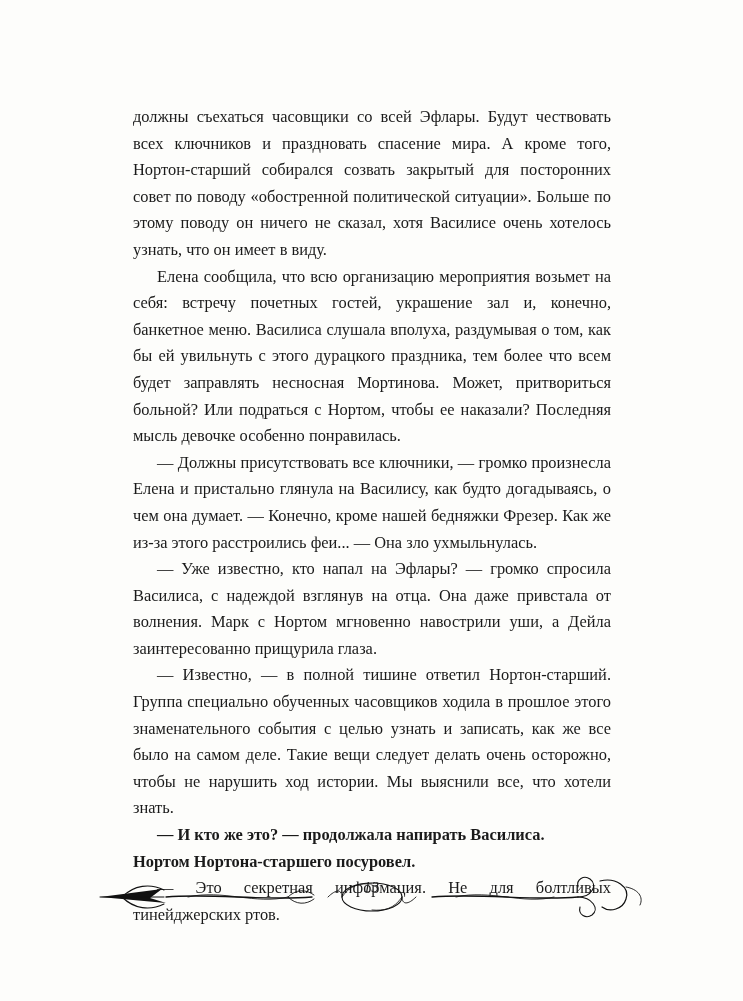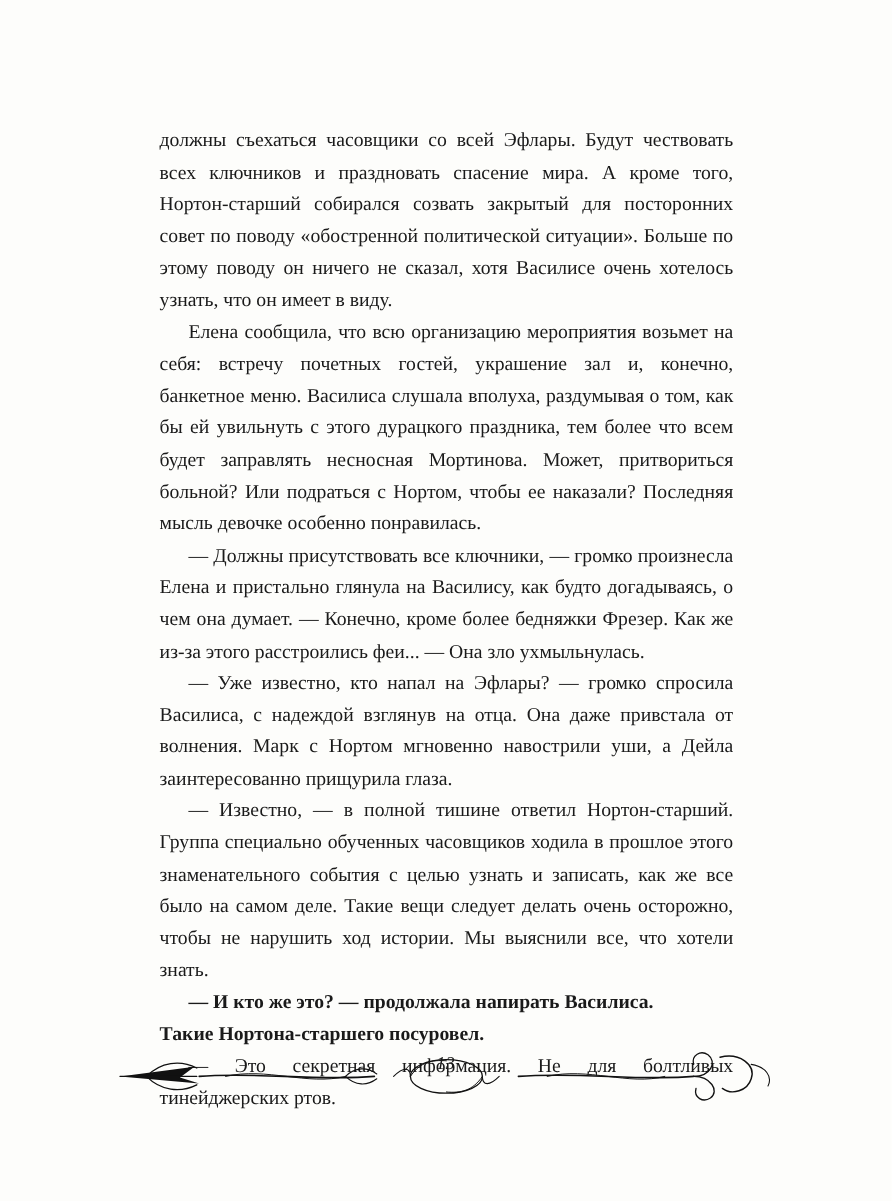--- a/index.html
+++ b/index.html
@@ -67,25 +67,25 @@
   }
 </style>
 </head>
 <body>
 
 <div class="page">
 
   <div class="text-column">
     <p class="para">должны съехаться часовщики со всей Эфлары. Будут чествовать всех ключников и праздновать спасение мира. А кроме того, Нортон-старший собирался созвать закрытый для посторонних совет по поводу «обостренной политической ситуации». Больше по этому поводу он ничего не сказал, хотя Василисе очень хотелось узнать, что он имеет в виду.</p>
     <p class="para indent">Елена сообщила, что всю организацию мероприятия возьмет на себя: встречу почетных гостей, украшение зал и, конечно, банкетное меню. Василиса слушала вполуха, раздумывая о том, как бы ей увильнуть с этого дурацкого праздника, тем более что всем будет заправлять несносная Мортинова. Может, притвориться больной? Или подраться с Нортом, чтобы ее наказали? Последняя мысль девочке особенно понравилась.</p>
-    <p class="para indent">— Должны присутствовать все ключники, — громко произнесла Елена и пристально глянула на Василису, как будто догадываясь, о чем она думает. — Конечно, кроме более бедняжки Фрезер. Как же из-за этого расстроились феи... — Она зло ухмыльнулась.</p>
+    <p class="para indent">— Должны присутствовать все ключники, — громко произнесла Елена и пристально глянула на Василису, как будто догадываясь, о чем она думает. — Конечно, кроме нашей бедняжки Фрезер. Как же из-за этого расстроились феи... — Она зло ухмыльнулась.</p>
     <p class="para indent">— Уже известно, кто напал на Эфлары? — громко спросила Василиса, с надеждой взглянув на отца. Она даже привстала от волнения. Марк с Нортом мгновенно навострили уши, а Дейла заинтересованно прищурила глаза.</p>
     <p class="para indent">— Известно, — в полной тишине ответил Нортон-старший. Группа специально обученных часовщиков ходила в прошлое этого знаменательного события с целью узнать и записать, как же все было на самом деле. Такие вещи следует делать очень осторожно, чтобы не нарушить ход истории. Мы выяснили все, что хотели знать.</p>
     <p class="para indent last-loose">— И кто же это? — продолжала напирать Василиса.</p>
-    <p class="para last-loose">Такие Нортона-старшего посуровел.</p>
+    <p class="para last-loose">Нортом Нортона-старшего посуровел.</p>
     <p class="para indent">— Это секретная информация. Не для болтливых тинейджерских ртов.</p>
   </div>
 
   <div class="ornament-wrap">
     <svg width="560" height="60" viewBox="0 0 560 60" xmlns="http://www.w3.org/2000/svg" aria-hidden="true">
       <g fill="none" stroke="#111111" stroke-width="1.1" stroke-linecap="round">
 
         <path d="M8 30 L70 22 L58 31 L74 36 Z" fill="#111111" stroke="none"></path>
         <path d="M8 30 L72 30" stroke-width="1"></path>
         <path d="M30 30 C42 18, 58 16, 72 23"></path>

